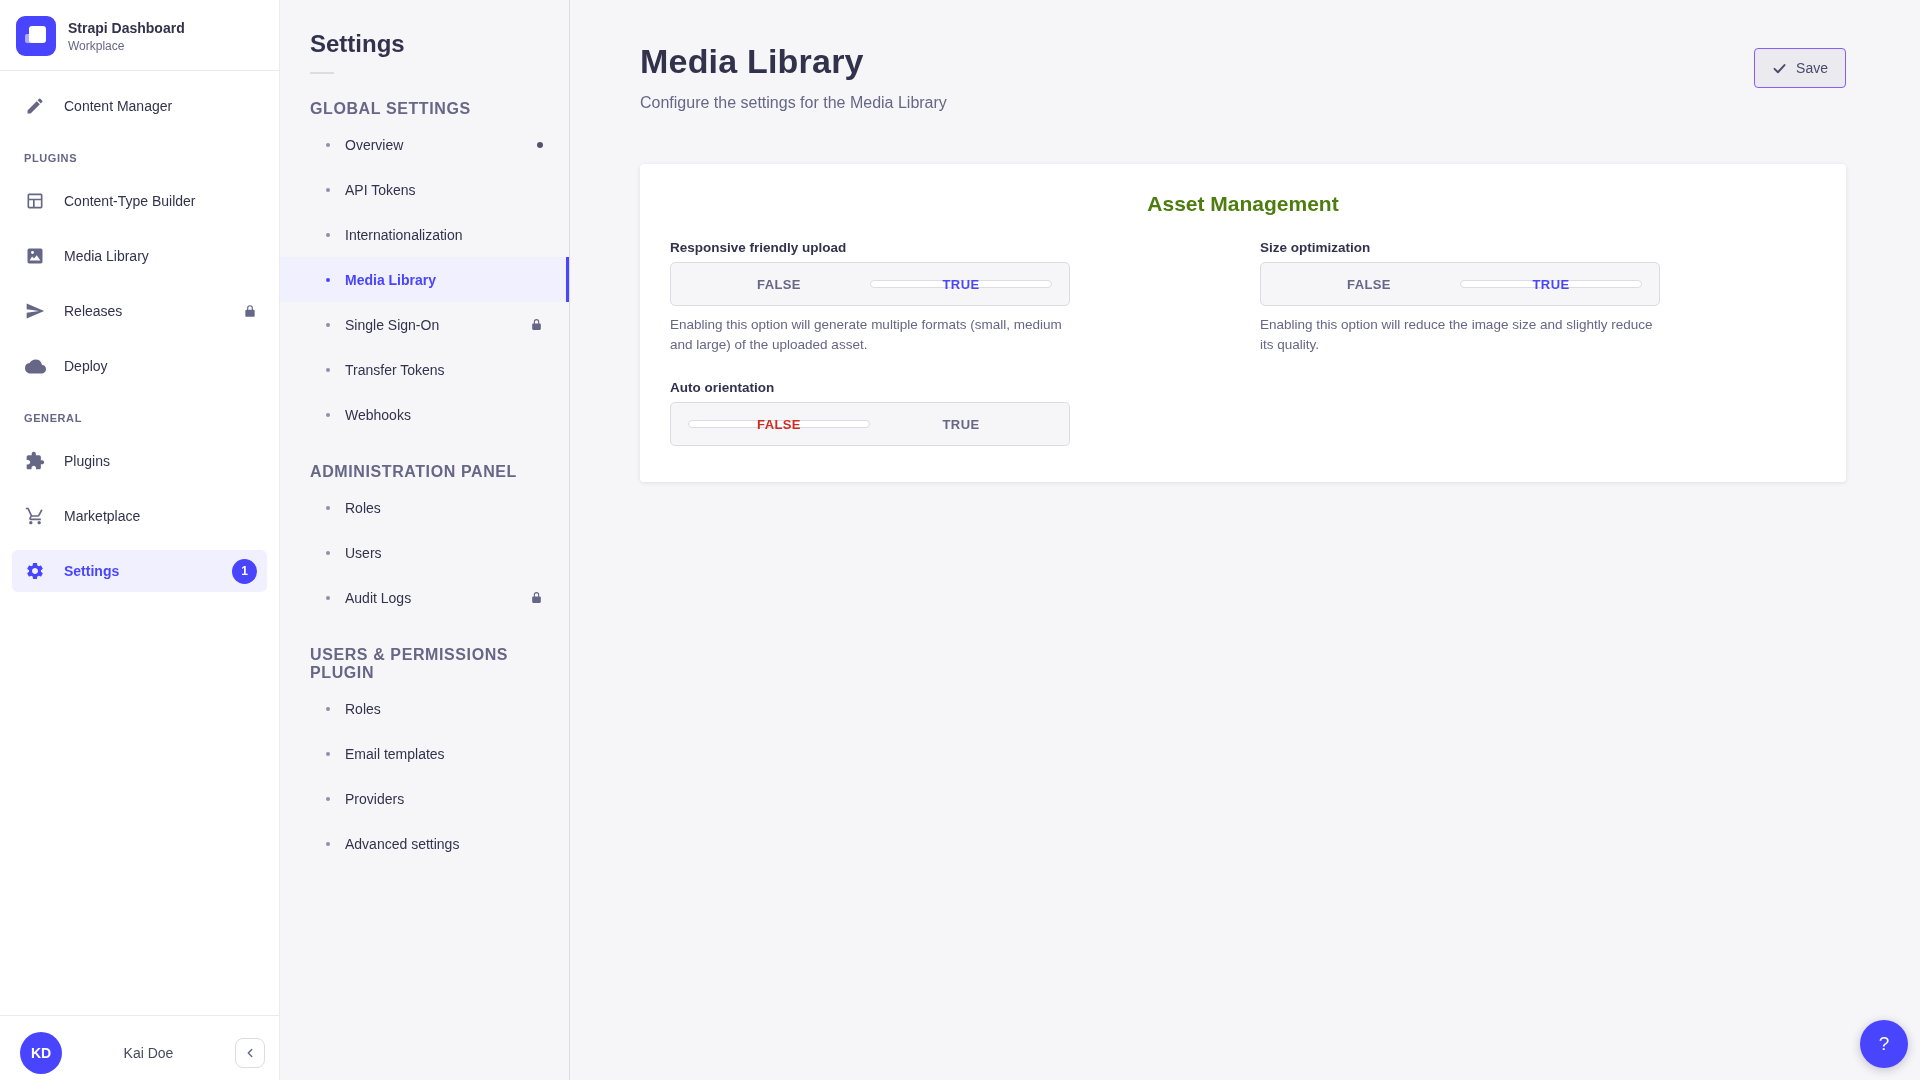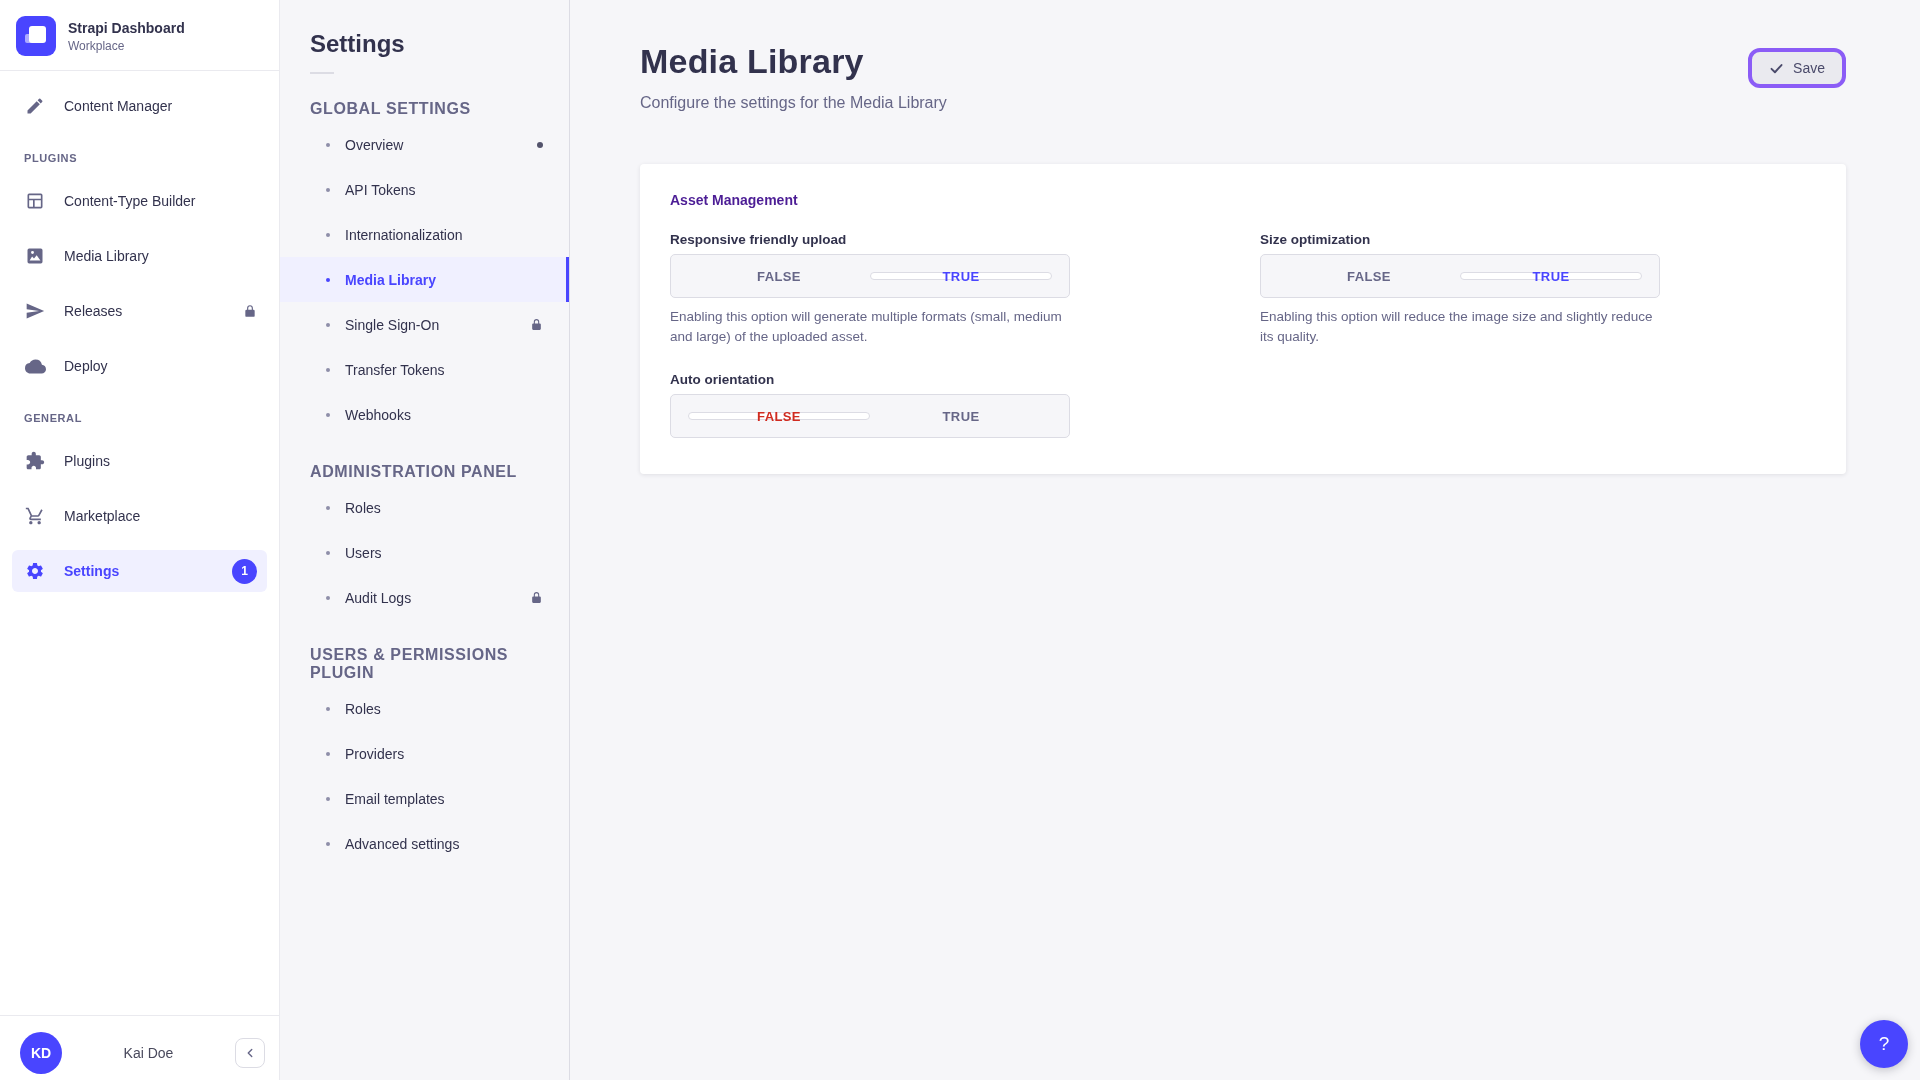--- a/index.html
+++ b/index.html
@@ -67,27 +67,27 @@
   .notif-dot { width: 6px; height: 6px; border-radius: 50%; background: #53536c;
     margin-left: auto; }
   .subnav-lock { margin-left: auto; color: #666687; display: flex; }
 
   
   .main { flex: 1; padding: 42px 74px 0 70px; position: relative; }
   .main-header { display: flex; justify-content: space-between; align-items: flex-start; }
   .page-title { font-size: 34px; font-weight: bold; color: #32324d; letter-spacing: .2px; }
   .page-subtitle { font-size: 16px; color: #666687; margin-top: 13px; }
   .save-btn { display: flex; align-items: center; gap: 9px; background: #eaeaef;
-    border: 4px solid #8b5cf6; border-radius: 12px; padding: 0 17px; height: 40px;
+    border: 1px solid #8b5cf6; border-radius: 4px; padding: 0 17px; height: 40px;
     font-size: 14px; color: #4a4a6a; margin-top: 6px; cursor: pointer; }
   .save-icon { display: flex; color: #4a4a6a; }
 
   .card { margin-top: 52px; background: #ffffff; border-radius: 4px;
     box-shadow: 0 1px 4px rgba(33,33,52,.1); padding: 28px 30px 36px 30px; }
-  .card-title { font-size: 14px; font-weight: bold; color: #4c1d95; }
+  .card-title { font-size: 21px; font-weight: bold; color: #4d7c0f; text-align: center; }
   .fields { display: grid; grid-template-columns: 400px 400px; column-gap: 190px;
     row-gap: 26px; margin-top: 24px; }
   .field-label { font-size: 13.5px; font-weight: bold; color: #32324d;
     margin-bottom: 7px; }
   .toggle { display: flex; background: #f6f6f9; border: 1px solid #dcdce4;
     border-radius: 5px; padding: 17px; height: 44px; }
   .toggle-opt { flex: 1; display: flex; align-items: center; justify-content: center;
     font-size: 13px; font-weight: bold; letter-spacing: .4px; color: #666687;
     border-radius: 4px; border: 1px solid transparent; cursor: pointer; }
   .toggle-opt.sel { background: #ffffff; border-color: #dcdce4; }
@@ -281,25 +281,25 @@
 
 
     <div class="subnav-section">
       <div class="subnav-header">USERS &amp; PERMISSIONS PLUGIN</div>
       <div class="subnav-item">
         <span class="bullet"></span>
         <span>Roles</span>
       </div>
       <div class="subnav-item">
         <span class="bullet"></span>
+        <span>Email templates</span>
+      </div>
+      <div class="subnav-item">
+        <span class="bullet"></span>
         <span>Providers</span>
-      </div>
-      <div class="subnav-item">
-        <span class="bullet"></span>
-        <span>Email templates</span>
       </div>
       <div class="subnav-item">
         <span class="bullet"></span>
         <span>Advanced settings</span>
       </div>
     </div>
   </aside>
 
   <main class="main">
     <div class="main-header">

